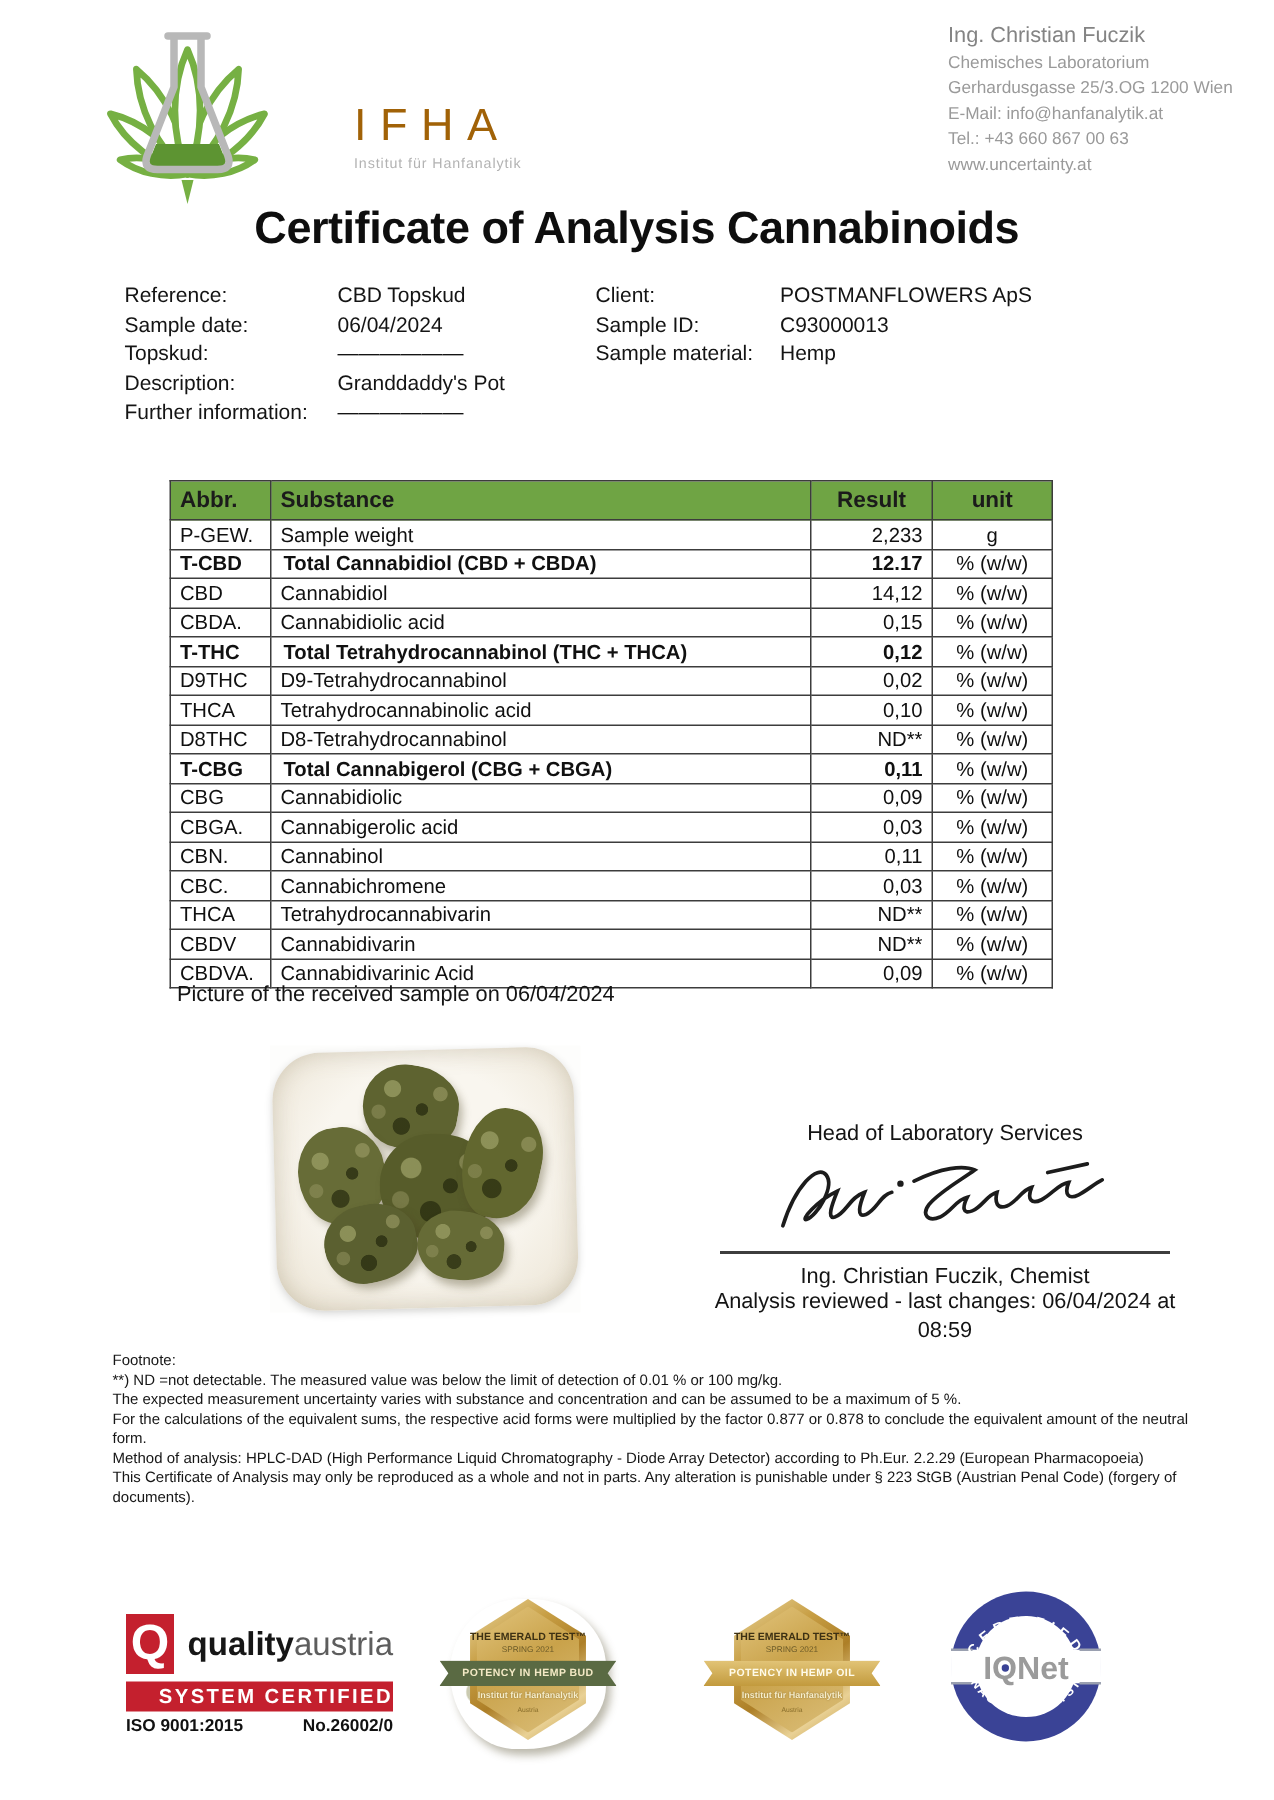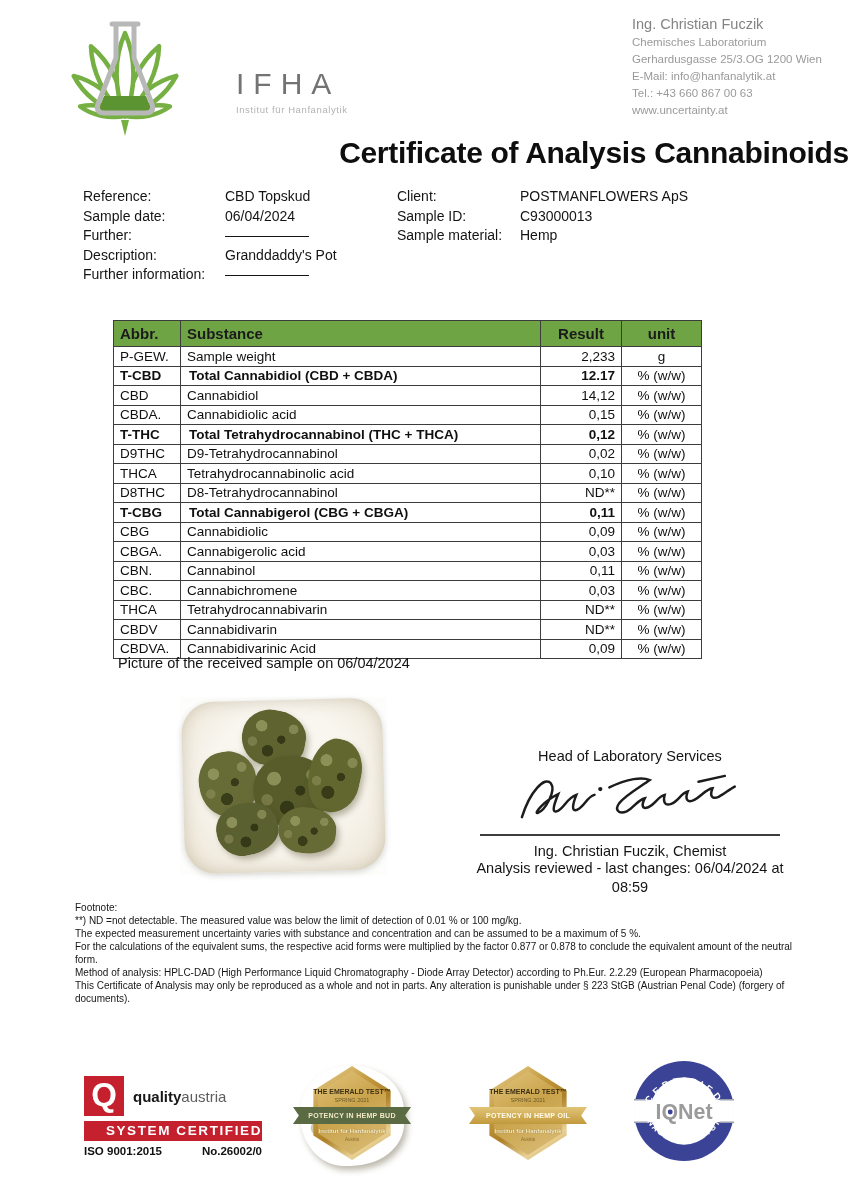--- a/index.html
+++ b/index.html
@@ -2,29 +2,29 @@
 <html><head>
 <meta charset="utf-8">
 <style>
   * { margin:0; padding:0; box-sizing:border-box; }
   body { background:#ffffff; font-family:"Liberation Sans", sans-serif; }
   .page { position:relative; width:849px; height:1200px; background:#fff; overflow:hidden; }
 
   
   .logo-block { position:absolute; left:30px; top:16px; display:flex; align-items:center; }
   .logo-text { margin-left:6px; margin-top:28px; }
-  .logo-brand { font-size:30px; letter-spacing:9px; color:#737373; font-weight:400; }
+  .logo-brand { font-size:30px; letter-spacing:9px; color:#a16207; font-weight:400; }
   .logo-sub { font-size:9.5px; color:#b3b3b3; letter-spacing:0.6px; margin-top:3px; }
 
   .contact-block { position:absolute; left:632px; top:16px; color:#9a9a9a; }
   .contact-name { font-size:14.5px; color:#848484; margin-bottom:2px; }
   .contact-line { font-size:11.5px; line-height:17px; color:#9a9a9a; }
 
   
-  .doc-title { position:absolute; top:136px; left:0; width:100%; text-align:right;
+  .doc-title { position:absolute; top:136px; left:0; width:100%; text-align:center;
                font-size:30px; font-weight:800; color:#0e0e0e; letter-spacing:-0.3px; }
 
   
   .meta { position:absolute; left:83px; top:187px; font-size:14px; color:#141414; width:700px; }
   .meta-col { position:absolute; top:0; }
   .meta-col.left { left:0; width:310px; }
   .meta-col.right { left:314px; width:330px; }
   .meta-row { display:flex; line-height:19.5px; }
   .meta-col.left .meta-label { width:142px; }
   .meta-col.right .meta-label { width:123px; }
@@ -76,21 +76,21 @@
   .sig-review { font-size:14.5px; line-height:19px; }
 
   
   .footnote { position:absolute; left:75px; top:901px; width:726px; font-size:10px; line-height:13px; color:#161616; }
 
   
   .qa { position:absolute; left:84px; top:1076px; width:178px; }
   .qa-top { display:flex; align-items:center; gap:9px; }
   .qa-q { width:40px; height:40px; background:#c4202e; color:#fff; font-weight:800; font-size:33px;
           display:flex; align-items:center; justify-content:center; padding-bottom:3px; }
-  .qa-brand { font-size:15px; }
+  .qa-brand { font-size:22px; }
   .qa-bold { font-weight:800; color:#161616; }
   .qa-light { color:#5d5d5d; }
   .qa-banner { margin-top:5px; background:#c4202e; color:#fff; text-align:right; font-weight:800;
                font-size:13.5px; letter-spacing:1.6px; padding:2px 0 3px; }
   .qa-iso { display:flex; justify-content:space-between; font-weight:700; font-size:11.5px; margin-top:4px; color:#111; }
 
   
   .emerald { position:absolute; top:1066px; width:104px; height:100px; }
   .emerald.bud { left:300px; }
   .emerald.oil { left:476px; }
@@ -160,21 +160,21 @@
     <div class="meta-col left">
       <div class="meta-row">
         <div class="meta-label">Reference:</div>
         <div class="meta-value">CBD Topskud</div>
       </div>
       <div class="meta-row">
         <div class="meta-label">Sample date:</div>
         <div class="meta-value">06/04/2024</div>
       </div>
       <div class="meta-row">
-        <div class="meta-label">Further:</div>
+        <div class="meta-label">Topskud:</div>
         <div class="meta-value">——————</div>
       </div>
       <div class="meta-row">
         <div class="meta-label">Description:</div>
         <div class="meta-value">Granddaddy's Pot</div>
       </div>
       <div class="meta-row">
         <div class="meta-label">Further information:</div>
         <div class="meta-value">——————</div>
       </div>

